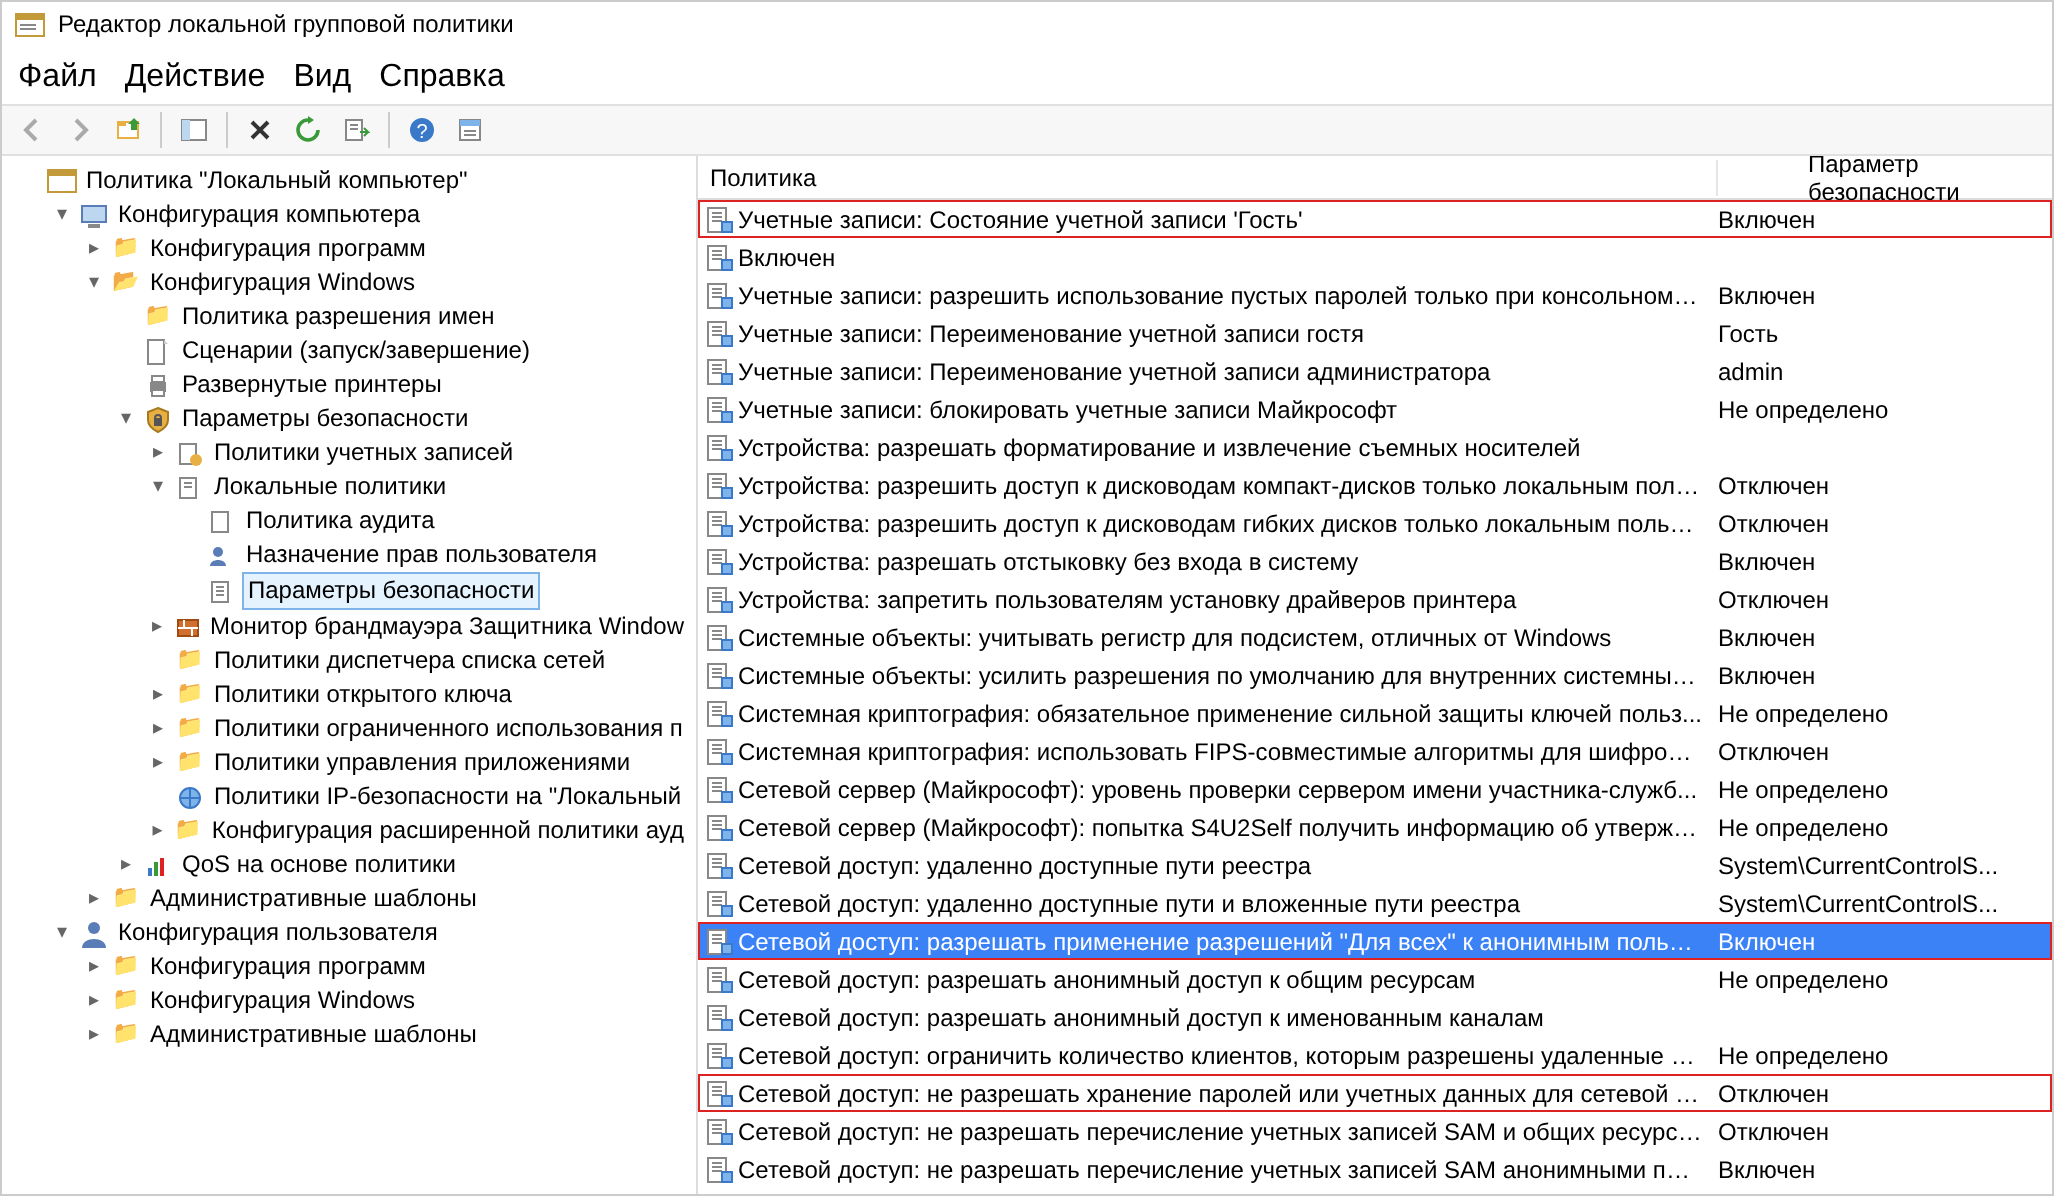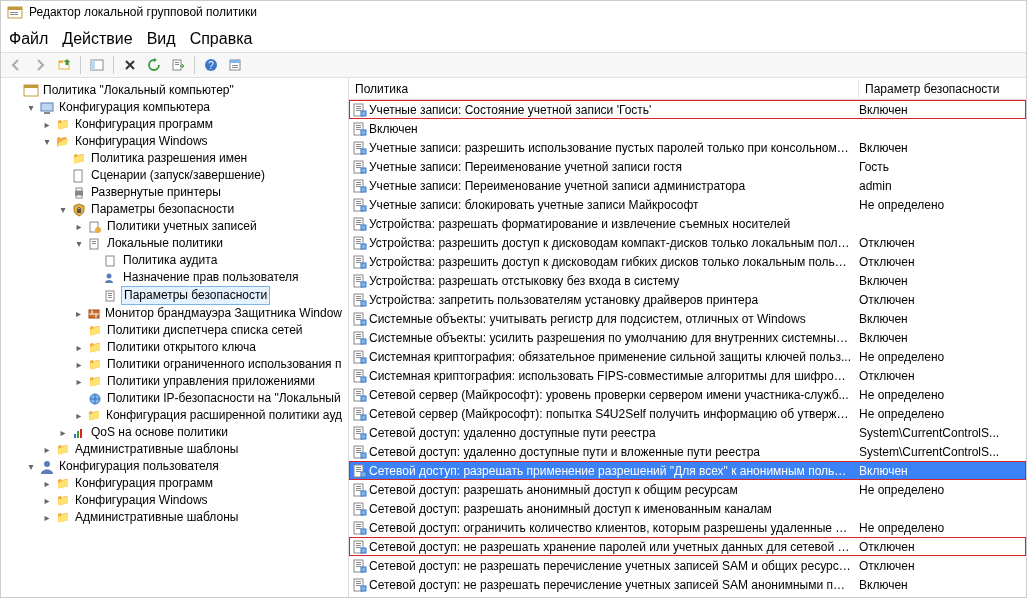--- a/index.html
+++ b/index.html
@@ -92,21 +92,21 @@
     overflow: hidden;
   }
   .list-header {
     display: flex;
     background: #fff;
     border-bottom: 1px solid #dcdcdc;
     height: 22px;
     align-items: center;
   }
   .col-policy { flex: 0 0 510px; padding: 2px 6px; border-right: 1px solid #e6e6e6; }
-  .col-value { flex: 1; padding: 2px 6px; }
+  .col-value { flex: 1; padding: 2px 6px; margin-left: 39px; }
   .list-body { flex:1; overflow:auto; }
   .row {
     display: flex; align-items: center; height: 19px;
     padding-left: 2px;
   }
   .row .ricon {
     width: 18px; height: 16px; display:inline-flex; align-items:center; justify-content:center;
     flex-shrink: 0;
   }
   .row .rlabel {

